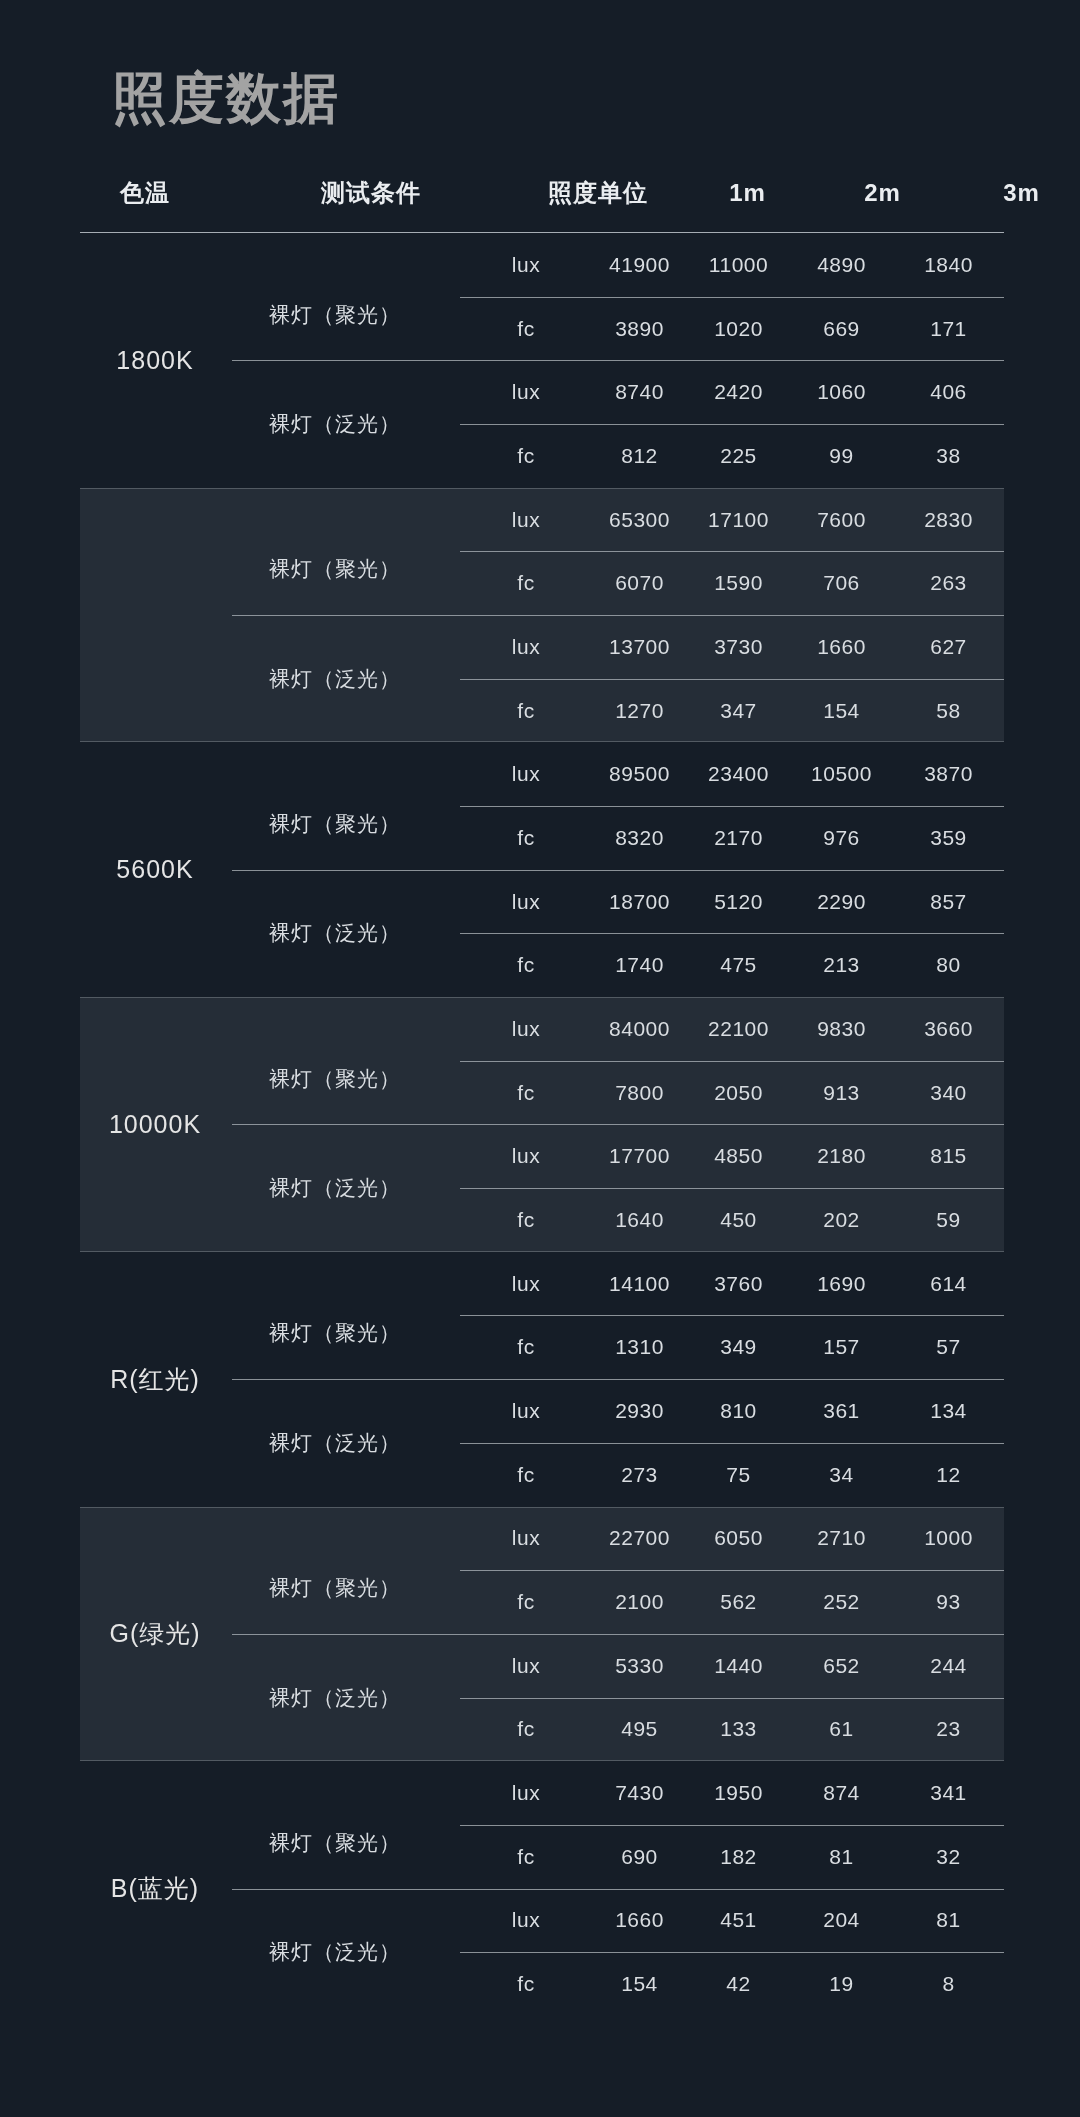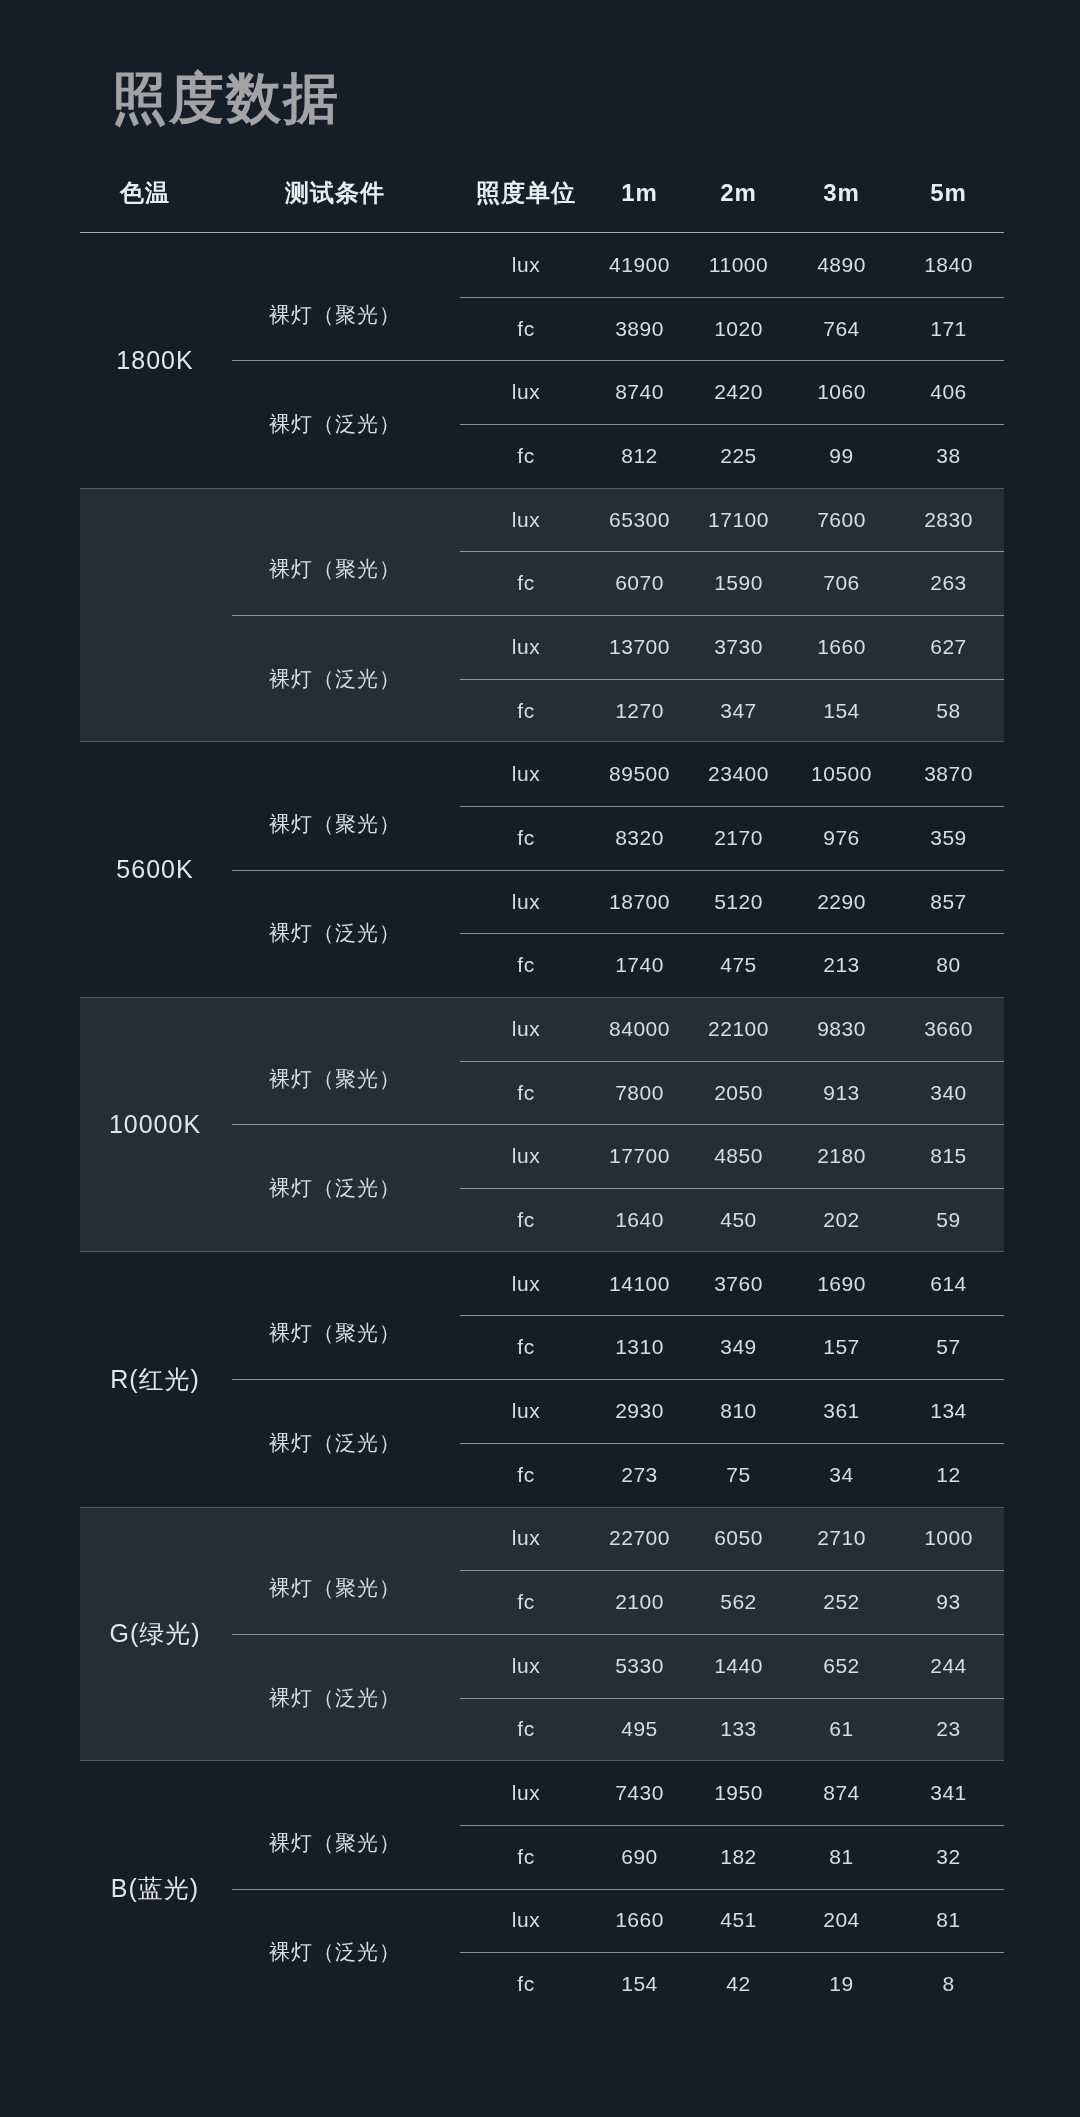--- a/index.html
+++ b/index.html
@@ -13,20 +13,21 @@
   .title {
     position:absolute; left:101px; top:57px;
     font-size:55px; line-height:1.1; font-weight:800;
     color:#a3a3a3; letter-spacing:2px; margin:11px;
   }
   .header {
     position:absolute; left:80px; top:168px; width:924px; height:50px;
     display:grid;
     grid-template-columns:130px 250px 132px 95px 103px 103px 111px;
     align-items:center;
+    gap:36px;
   }
   .header .h {
     text-align:center; font-size:24px; font-weight:600;
     color:#eaedf0; letter-spacing:1px;
   }
   .table-body {
     position:absolute; left:80px; top:232px; width:924px;
     border-top:1px solid #a6adb4;
   }
   .group { position:relative; height:254.71px; }
@@ -95,21 +96,21 @@
         <div class="cell">41900</div>
         <div class="cell">11000</div>
         <div class="cell">4890</div>
         <div class="cell">1840</div>
       </div>
       <div class="row">
         <div class="cell"></div>
         <div class="cell">fc</div>
         <div class="cell">3890</div>
         <div class="cell">1020</div>
-        <div class="cell">764</div>
+        <div class="cell">669</div>
         <div class="cell">171</div>
       </div>
       <div class="row">
         <div class="cell"></div>
         <div class="cell">lux</div>
         <div class="cell">8740</div>
         <div class="cell">2420</div>
         <div class="cell">1060</div>
         <div class="cell">406</div>
       </div>

